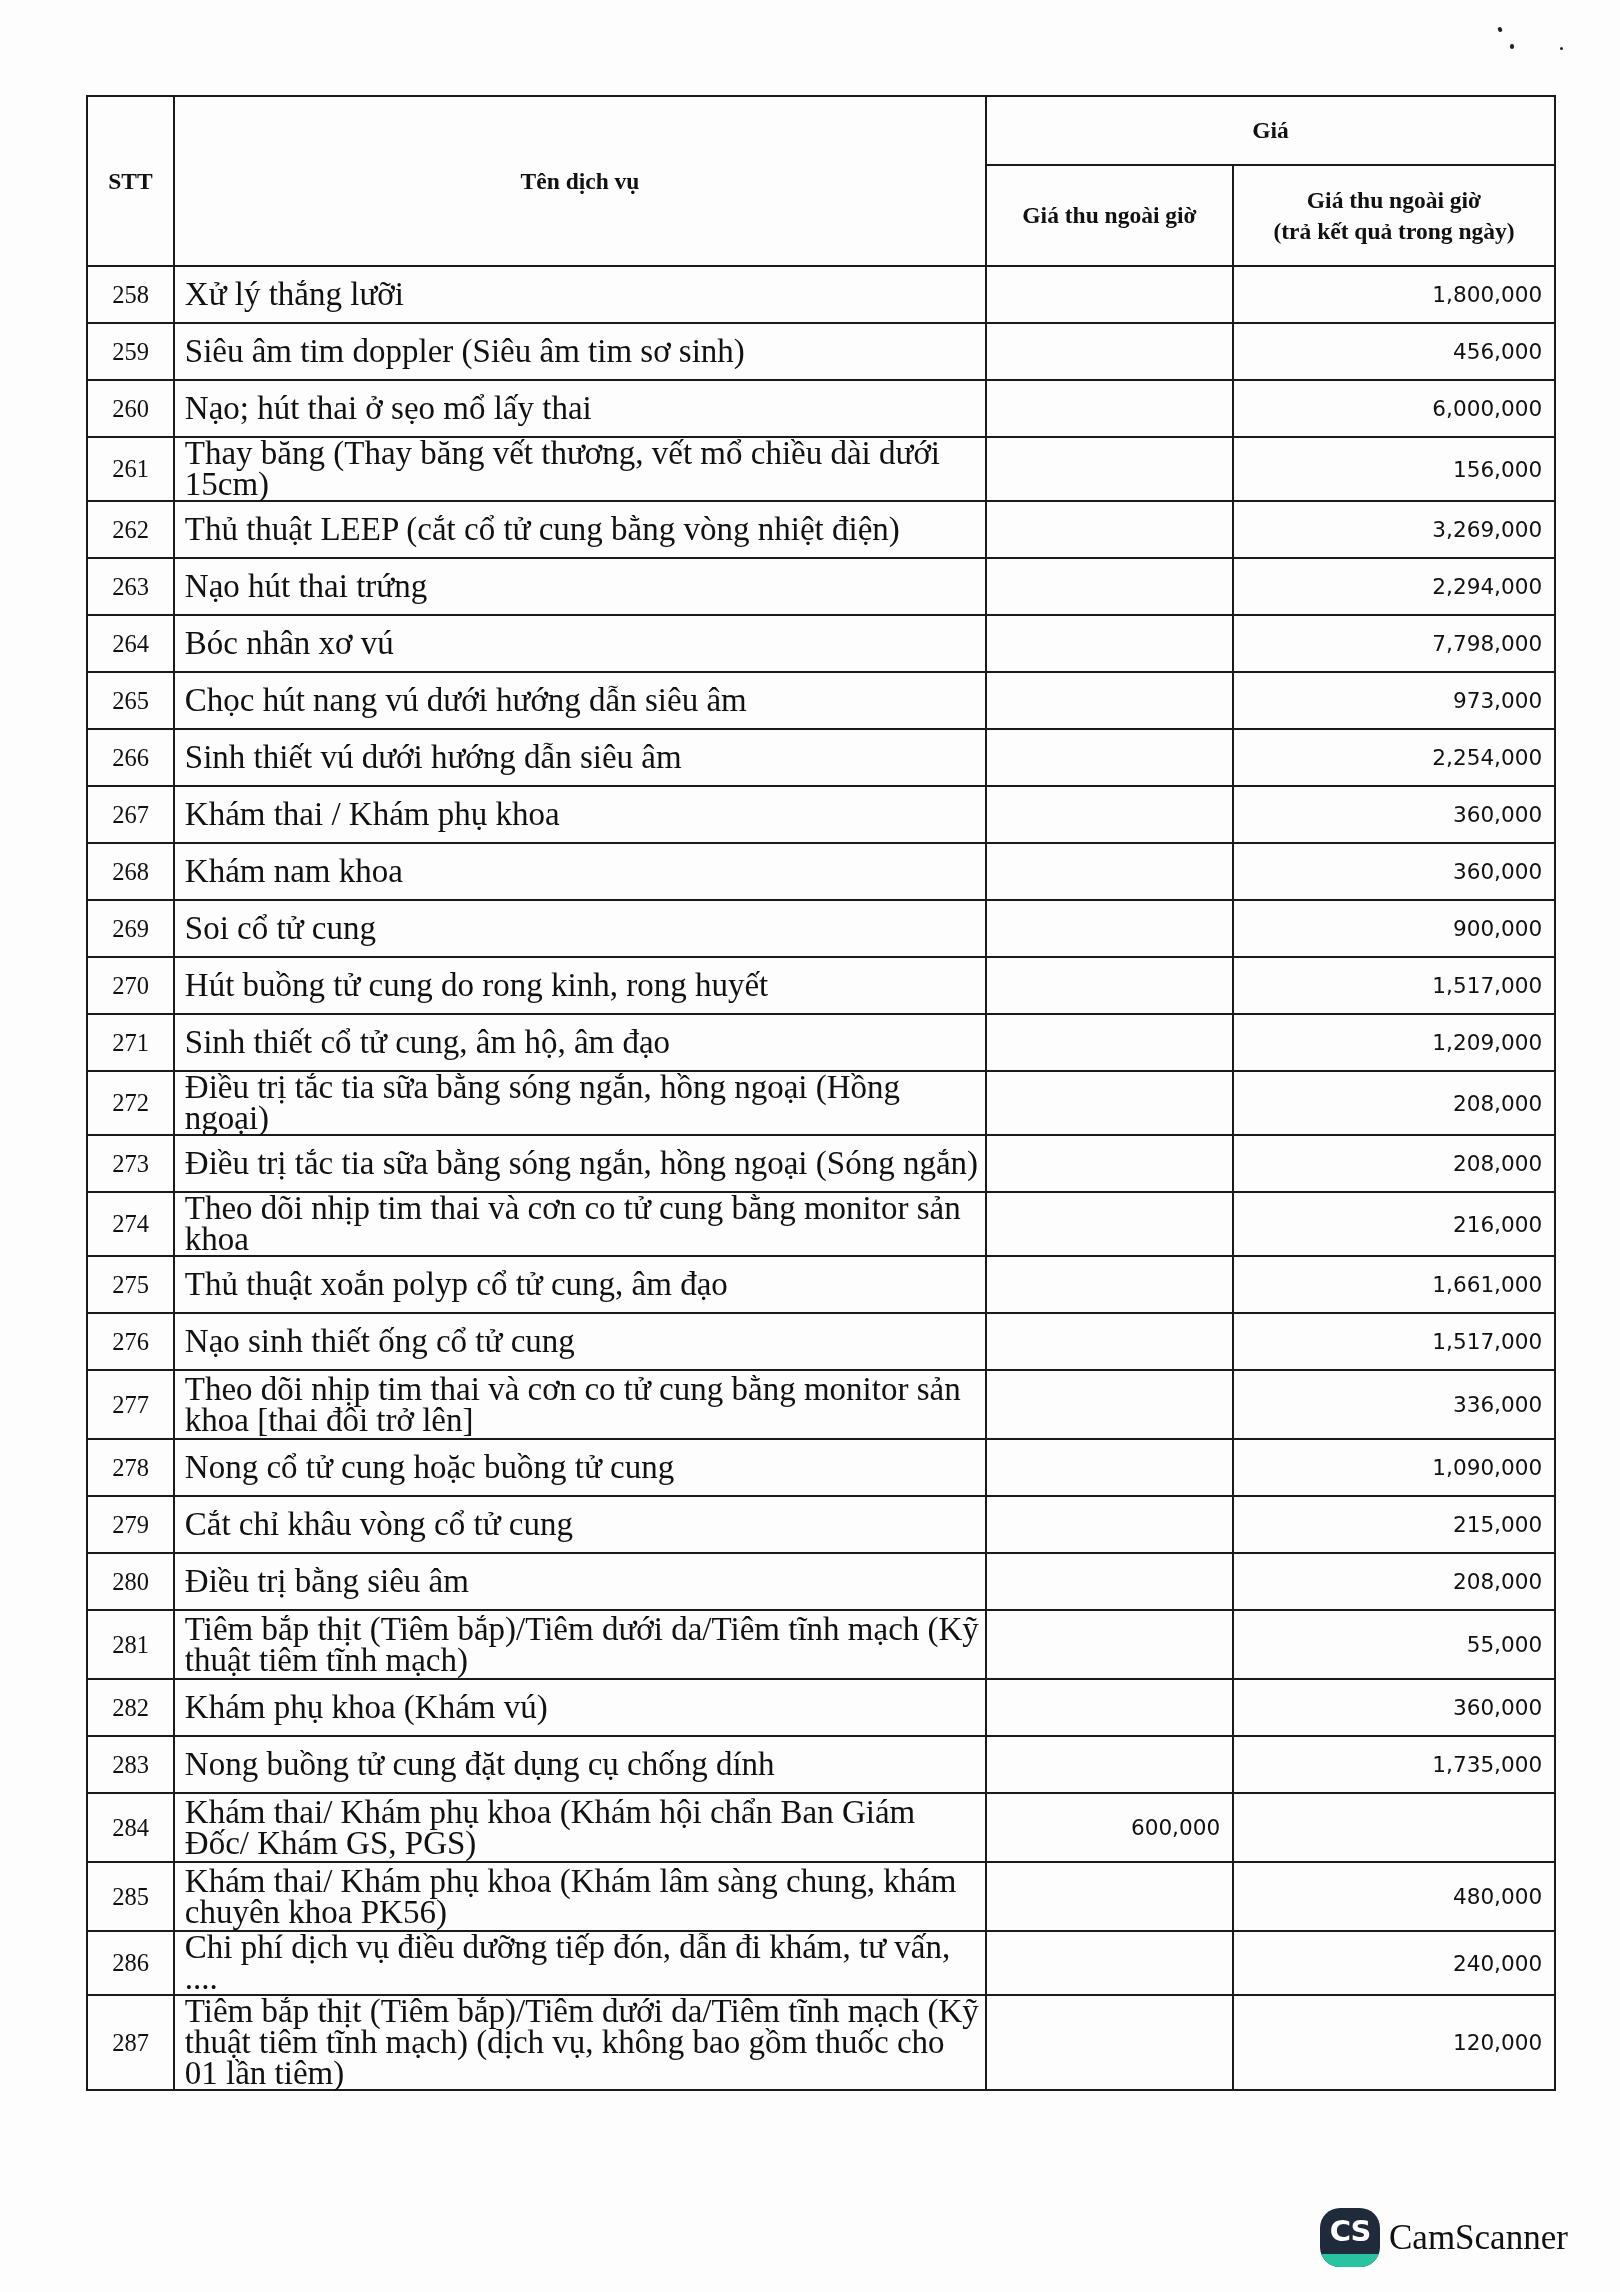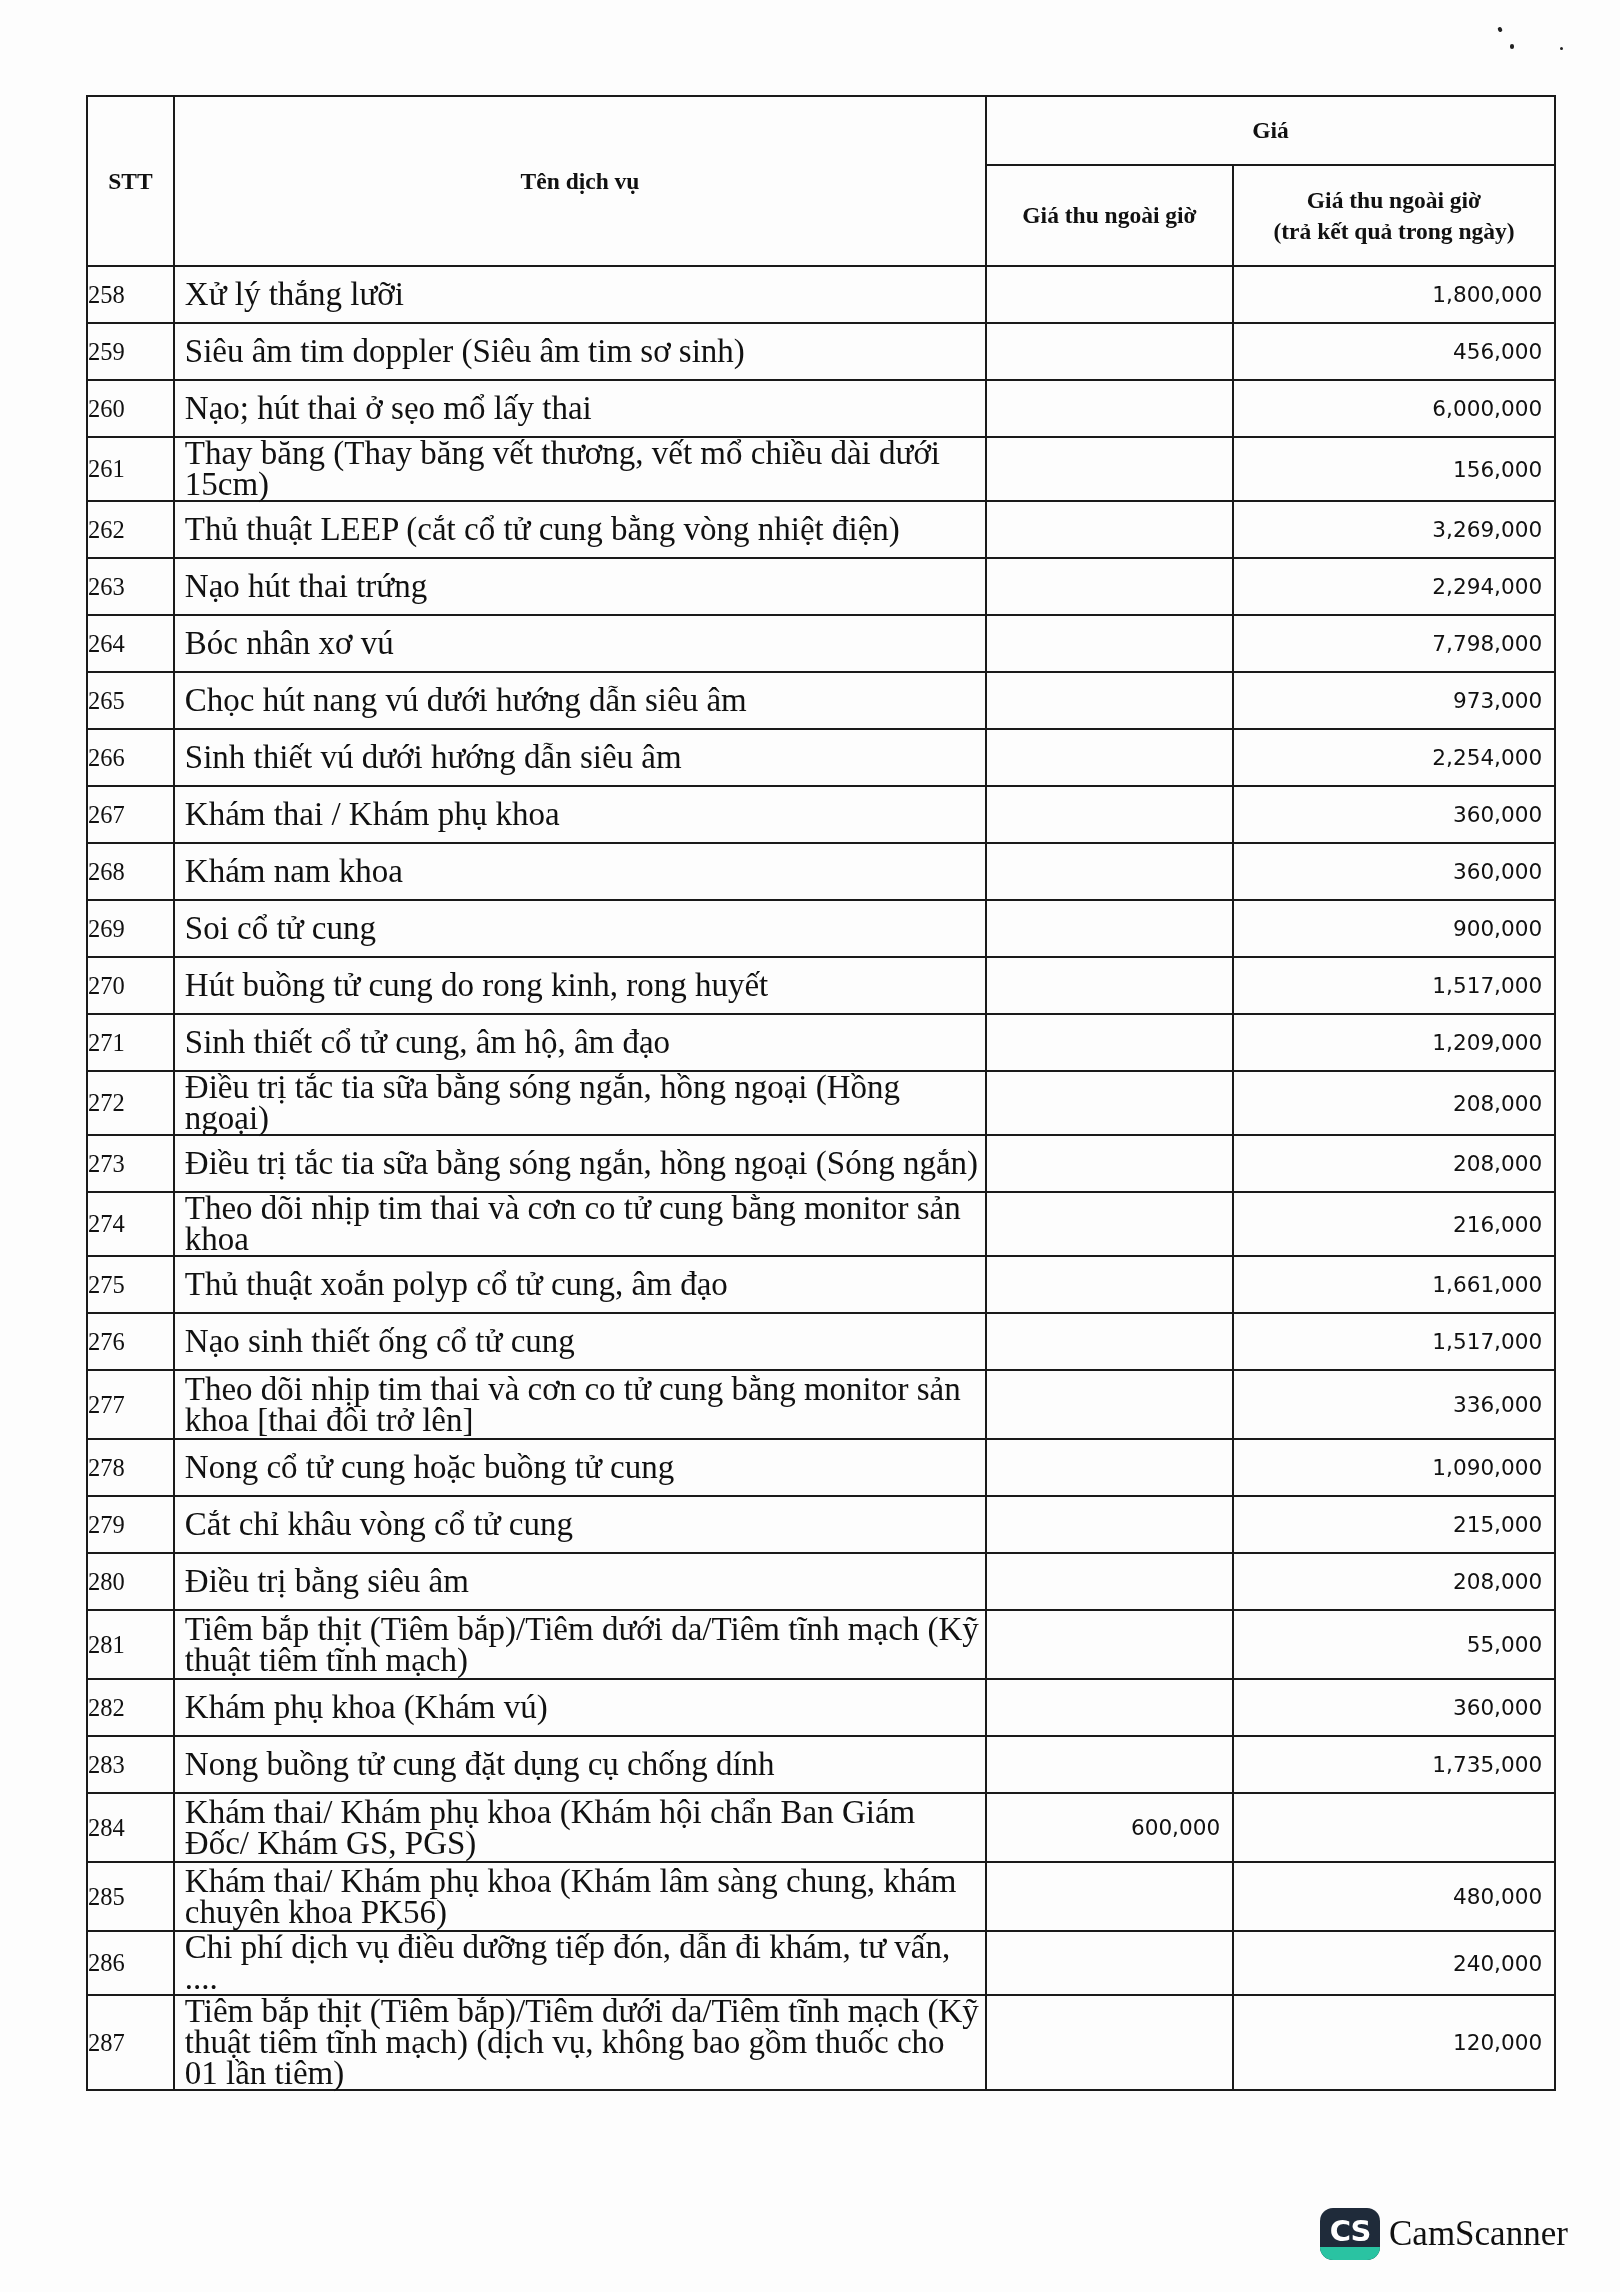--- a/index.html
+++ b/index.html
@@ -11,31 +11,31 @@
   table.price { position: absolute; left: 86px; top: 95px; width: 1468px;
     border-collapse: collapse; table-layout: fixed; }
   table.price td, table.price th { border: 2px solid #1a1a1a; padding: 0; }
   table.price th { font-weight: bold; font-size: 23.5px; text-align: center; vertical-align: middle; }
   col.c-stt { width: 87px; }
   col.c-name { width: 812px; }
   col.c-p1 { width: 247px; }
   col.c-p2 { width: 322px; }
   tr.h1 th { height: 67px; margin-left: 16px; }
   tr.h2 th { height: 99px; line-height: 31px; }
-  td.stt { font-size: 24.5px; vertical-align: middle; }
+  td.stt { text-align: center; font-size: 24.5px; vertical-align: middle; }
   td.name { font-size: 33px; padding-left: 9.8px !important; padding-right: 5.9px !important;
             vertical-align: middle; line-height: 31px; text-align: left; }
   td.p { text-align: right; font-size: 23.5px; padding-right: 11.8px !important; vertical-align: middle;
          font-family: "DejaVu Sans", "Liberation Sans", sans-serif; font-size: 21.6px; }
   tr.single td { height: 55px; }
   tr.double td { height: 67px; }
   tr.double td.name { line-height: 31px; }
 
   .logo { position: absolute; left: 1320px; top: 2208px; display: flex; align-items: center; }
-  .logo-box { width: 60px; height: 52px; border-radius: 13px; background: #1f2b3a; position: relative; overflow: hidden;
+  .logo-box { width: 60px; height: 59px; border-radius: 20px; background: #1f2b3a; position: relative; overflow: hidden;
               display: flex; align-items: flex-start; justify-content: center; }
   .logo-box .band { position: absolute; left: 0; right: 0; bottom: 0; height: 12.7px; background: #2ac3a2; }
   .logo-box .cs { color: #fff; font-family: "DejaVu Sans", sans-serif; font-weight: bold; font-size: 29px;
                   margin-top: 5.9px; letter-spacing: -1px; position: relative; }
   .logo-text { margin-left: 9px; font-family: "Liberation Serif", serif; font-size: 35px; color: #111; }
 </style>
 </head>
 <body>
 
 <div class="page">

